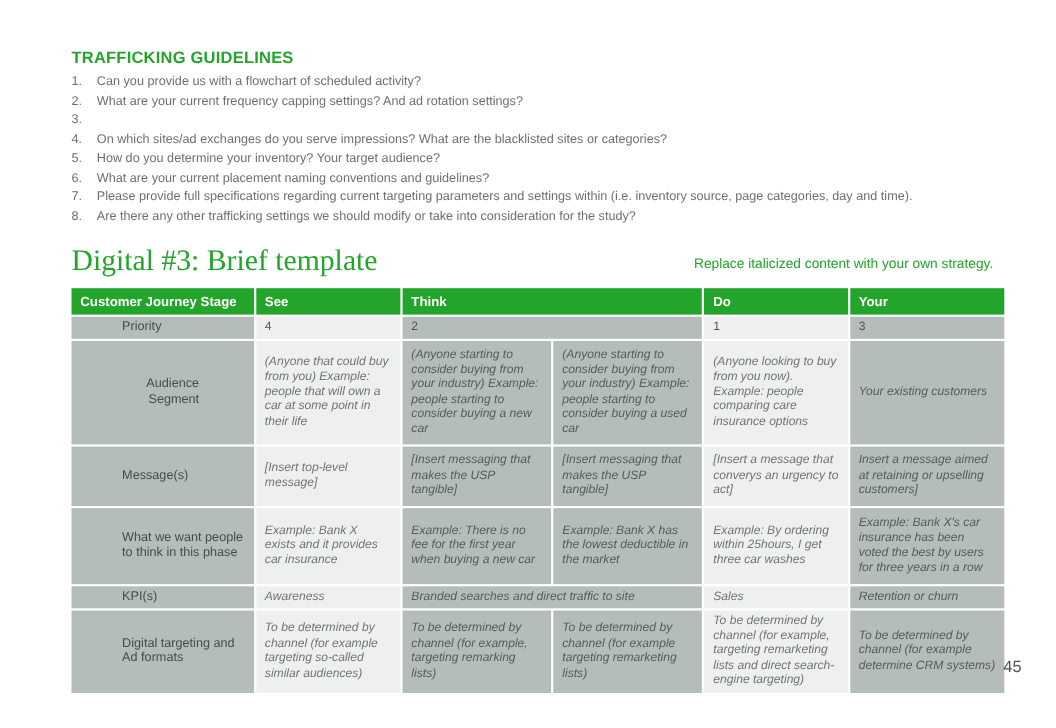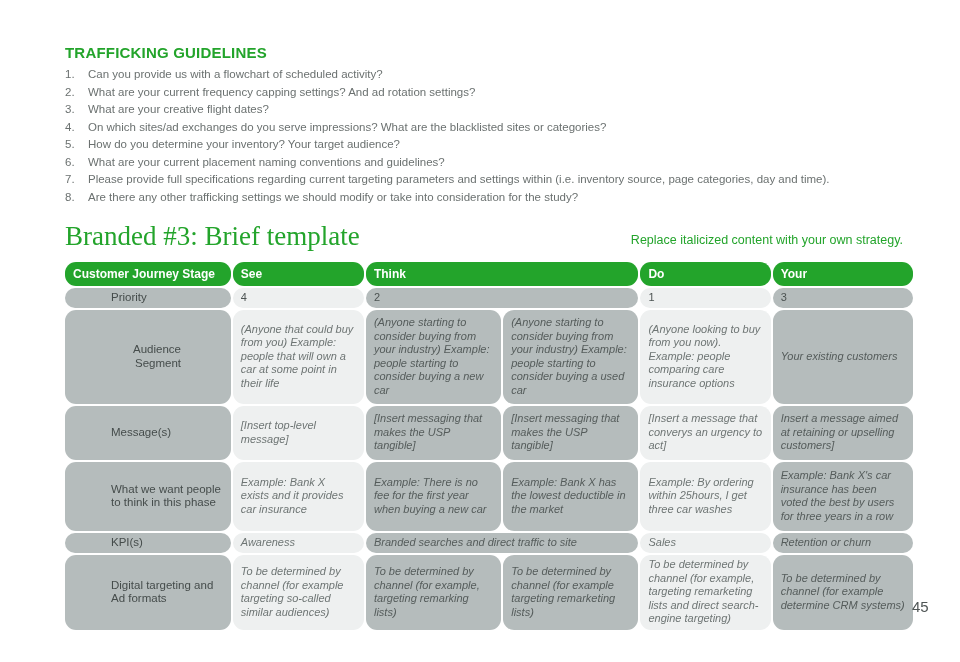--- a/index.html
+++ b/index.html
@@ -26,21 +26,21 @@
     font-family:"Liberation Serif", serif; font-weight:400;
     font-size:27px; color:var(--green,#23a42b); line-height:28px;
   }
   .exhibit-note { font-size:12.5px; color:var(--green,#23a42b); margin-bottom:3px; }
   
   table.brief {
     position:absolute; left:63px; top:260px;
     border-collapse:separate; border-spacing:2px; table-layout:fixed;
     width:852px;
   }
-  th, td { text-align:left; vertical-align:middle; padding:3px 8px;border-radius:11px; }
+  th, td { text-align:left; vertical-align:middle; padding:3px 8px; }
   th {
     background:var(--green,#23a42b); color:#ffffff;
     font-size:12px; font-weight:bold;
   }
   td { font-size:11px; line-height:13.5px; }
   td.label {
     background:var(--grey,#b5bcbc); color:#454c4b;
     font-size:11.5px; font-style:normal;padding-left:46px;
   }
   td.grey  { background:var(--grey,#b5bcbc); color:#555c5b; font-style:italic; }
@@ -72,21 +72,20 @@
     <div class="g-item">
       <span class="num">1.</span>
       <span>Can you provide us with a flowchart of scheduled activity?</span>
     </div>
     <div class="g-item">
       <span class="num">2.</span>
       <span>What are your current frequency capping settings? And ad rotation settings?</span>
     </div>
     <div class="g-item">
       <span class="num">3.</span>
-      <span>What are your creative flight dates?</span>
     </div>
     <div class="g-item">
       <span class="num">4.</span>
       <span>On which sites/ad exchanges do you serve impressions? What are the blacklisted sites or categories?</span>
     </div>
     <div class="g-item">
       <span class="num">5.</span>
       <span>How do you determine your inventory? Your target audience?</span>
     </div>
     <div class="g-item">
@@ -97,21 +96,21 @@
       <span class="num">7.</span>
       <span>Please provide full specifications regarding current targeting parameters and settings within (i.e. inventory source, page categories, day and time).</span>
     </div>
     <div class="g-item">
       <span class="num">8.</span>
       <span>Are there any other trafficking settings we should modify or take into consideration for the study?</span>
     </div>
   </div>
 
   <div class="exhibit-row">
-    <div class="exhibit-title">Branded #3: Brief template</div>
+    <div class="exhibit-title">Digital #3: Brief template</div>
     <div class="exhibit-note">Replace italicized content with your own strategy.</div>
   </div>
 
   <table class="brief">
     <colgroup>
       <col style="width:163px">
         <col style="width:129px">
         <col style="width:133px">
       <col style="width:133px">
         <col style="width:128px">

